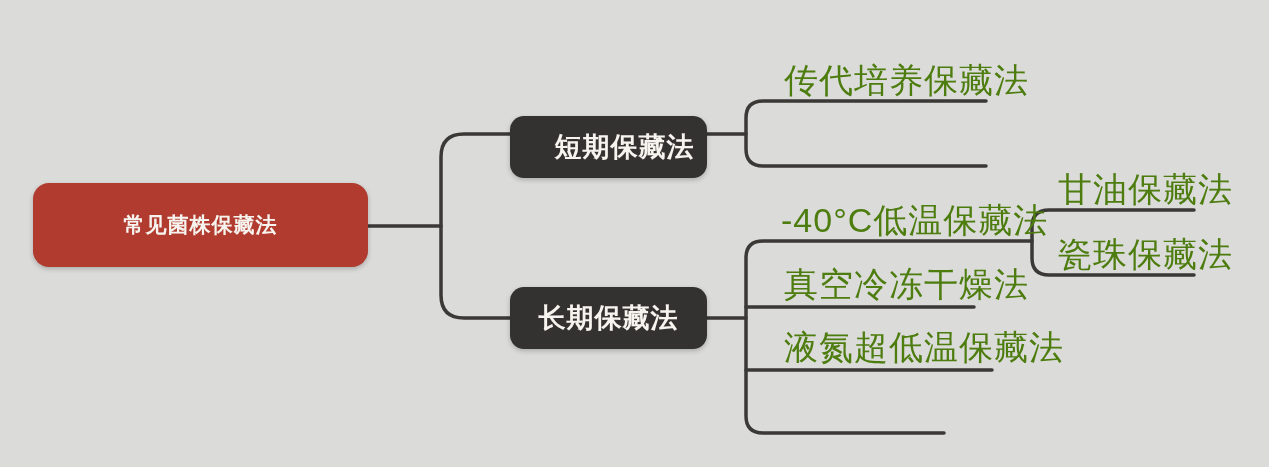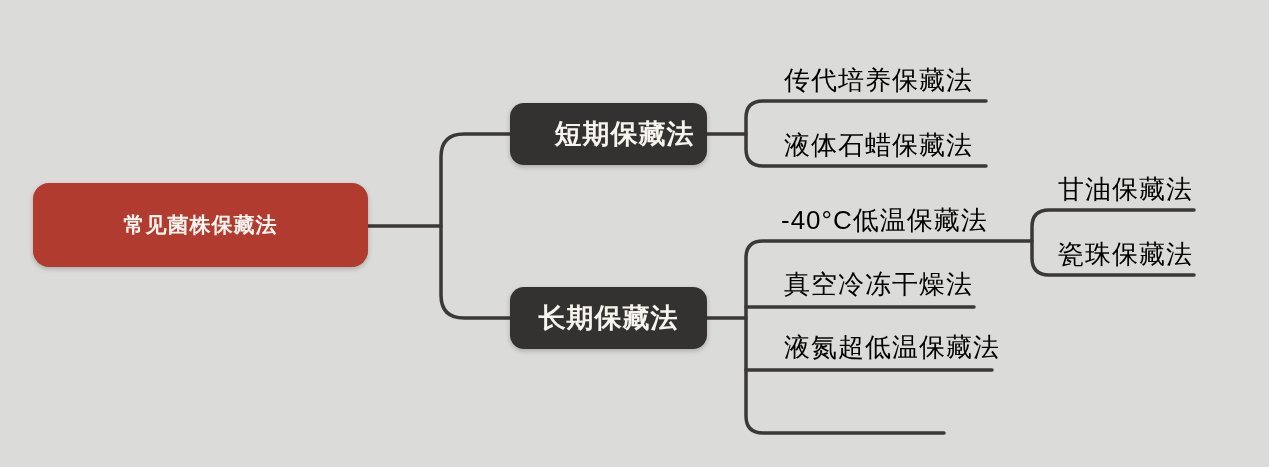--- a/index.html
+++ b/index.html
@@ -38,28 +38,28 @@
     font-weight:700;
   }
   .branch-node{
     left:510px;
     width:197px;height:62px;
     background:#343230;
     border-radius:14px;
     font-size:27px;
     font-weight:600;
   }
-  .branch-short{top:103px;padding-left:32px;}
+  .branch-short{top:116px;padding-left:32px;}
   .branch-long{top:287px;}
   .leaf-label{
     position:absolute;
     height:34px;
     line-height:34px;
-    font-size:26px;
-    color:#000000;
+    font-size:34px;
+    color:#4d7c0f;
     white-space:nowrap;
     letter-spacing:1px;
   }
 </style>
 </head>
 <body>
 
 <div class="canvas">
 
   <svg class="lines" viewBox="0 0 1269 467" xmlns="http://www.w3.org/2000/svg">
@@ -88,21 +88,20 @@
   <div class="node branch-node branch-short">
     <span>短期保藏法</span>
   </div>
 
   <div class="node branch-node branch-long">
     <span>长期保藏法</span>
   </div>
 
   <div class="leaf-label" style="left:784px;top:63px;">传代培养保藏法</div>
 
-  <div class="leaf-label" style="left:784px;top:128px;">液体石蜡保藏法</div>
 
   <div class="leaf-label" style="left:781px;top:203px;">-40°C低温保藏法</div>
 
   <div class="leaf-label" style="left:784px;top:330px;">液氮超低温保藏法</div>
 
   <div class="leaf-label" style="left:784px;top:267px;">真空冷冻干燥法</div>
 
 
   <div class="leaf-label" style="left:1058px;top:237px;">瓷珠保藏法</div>
 

